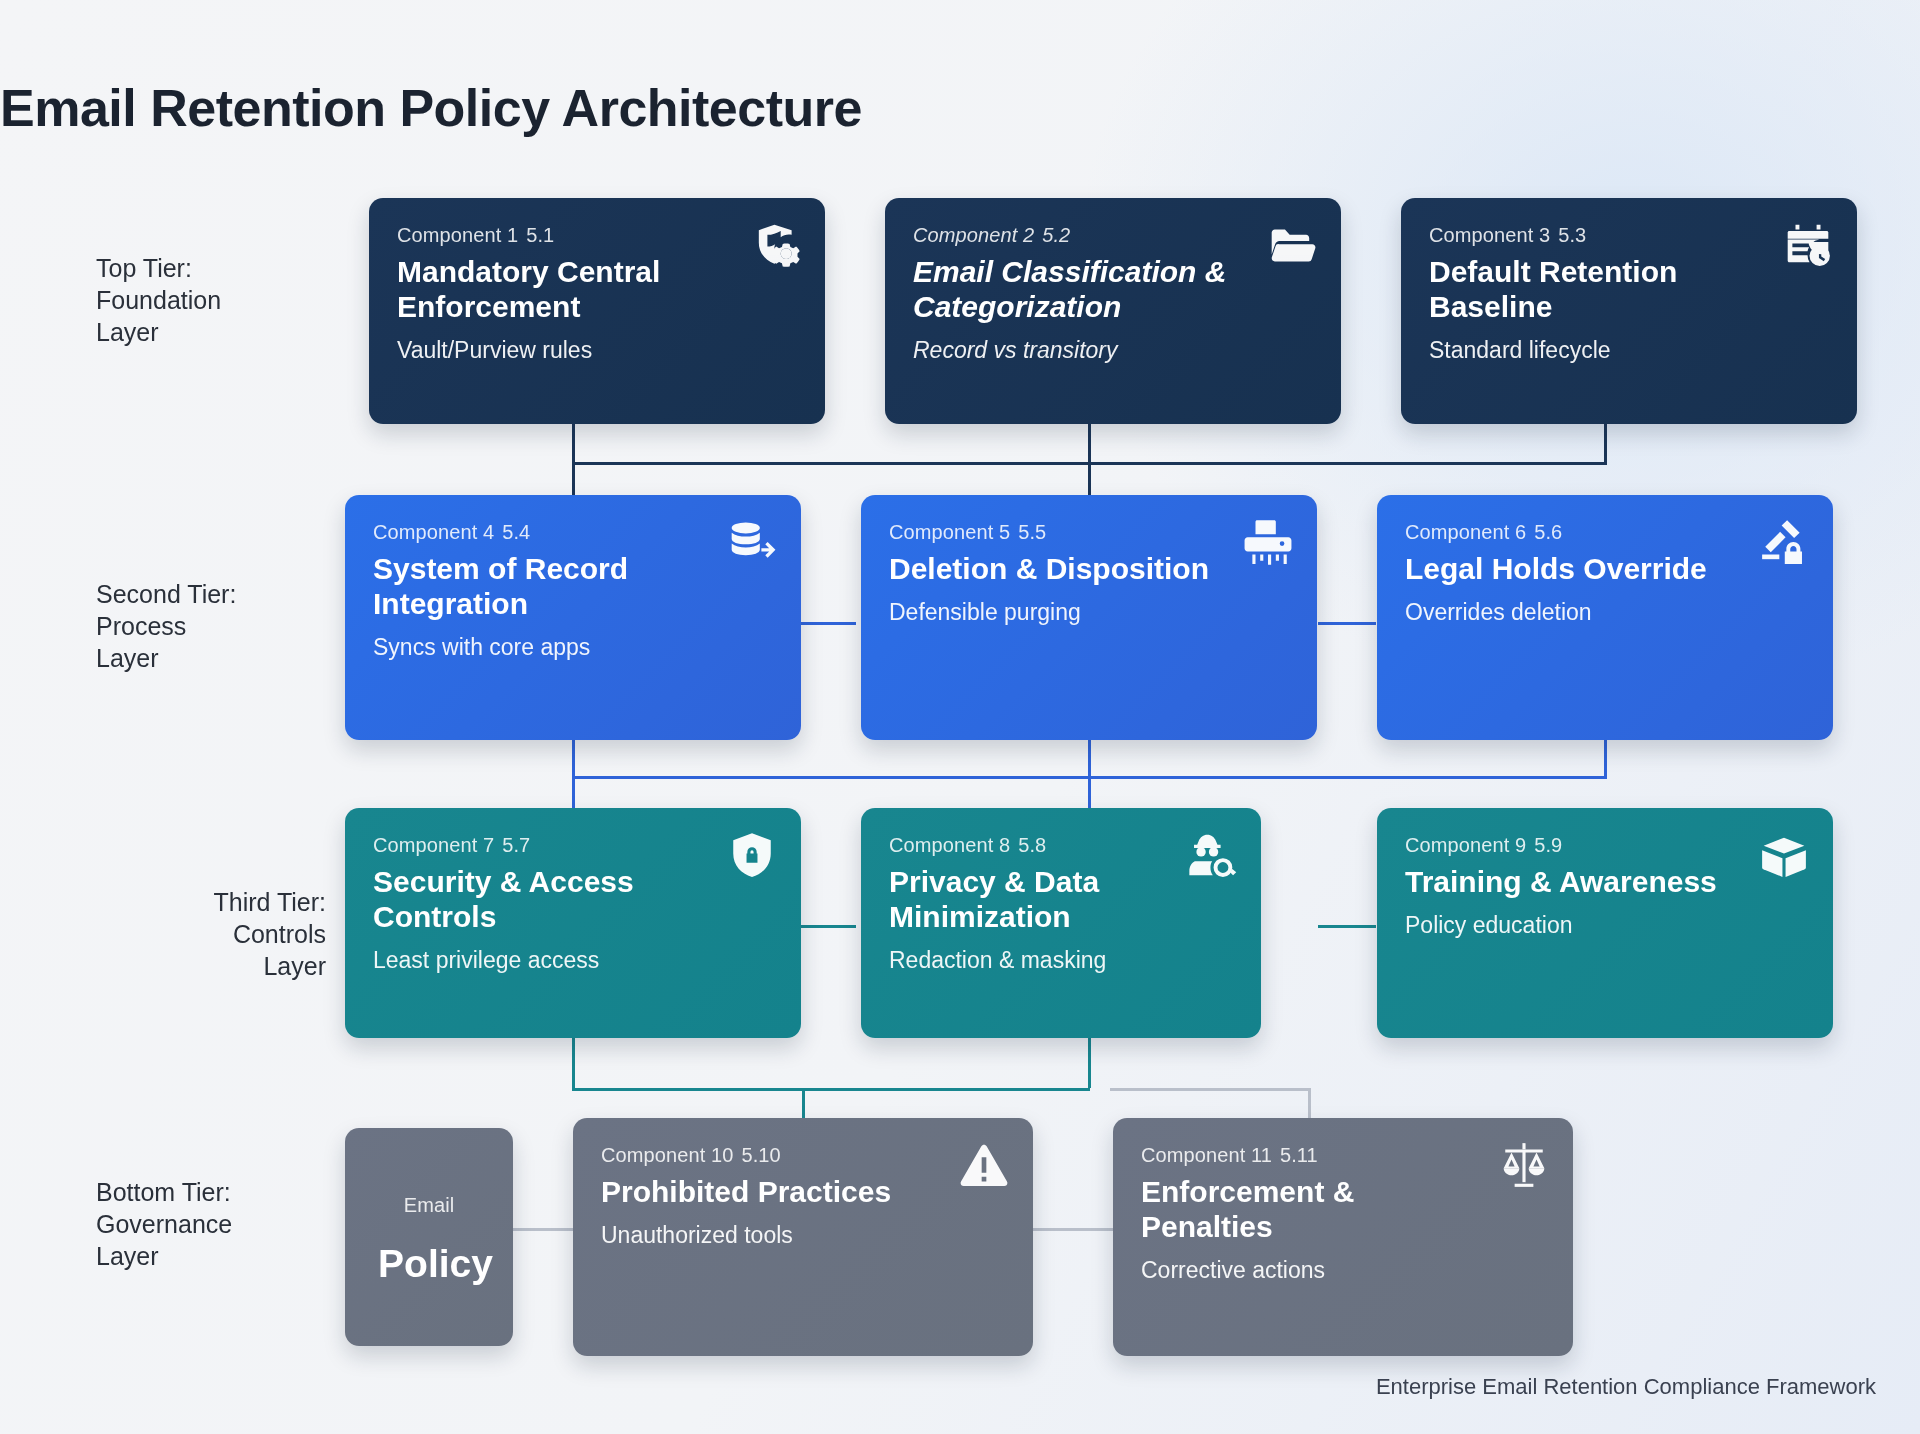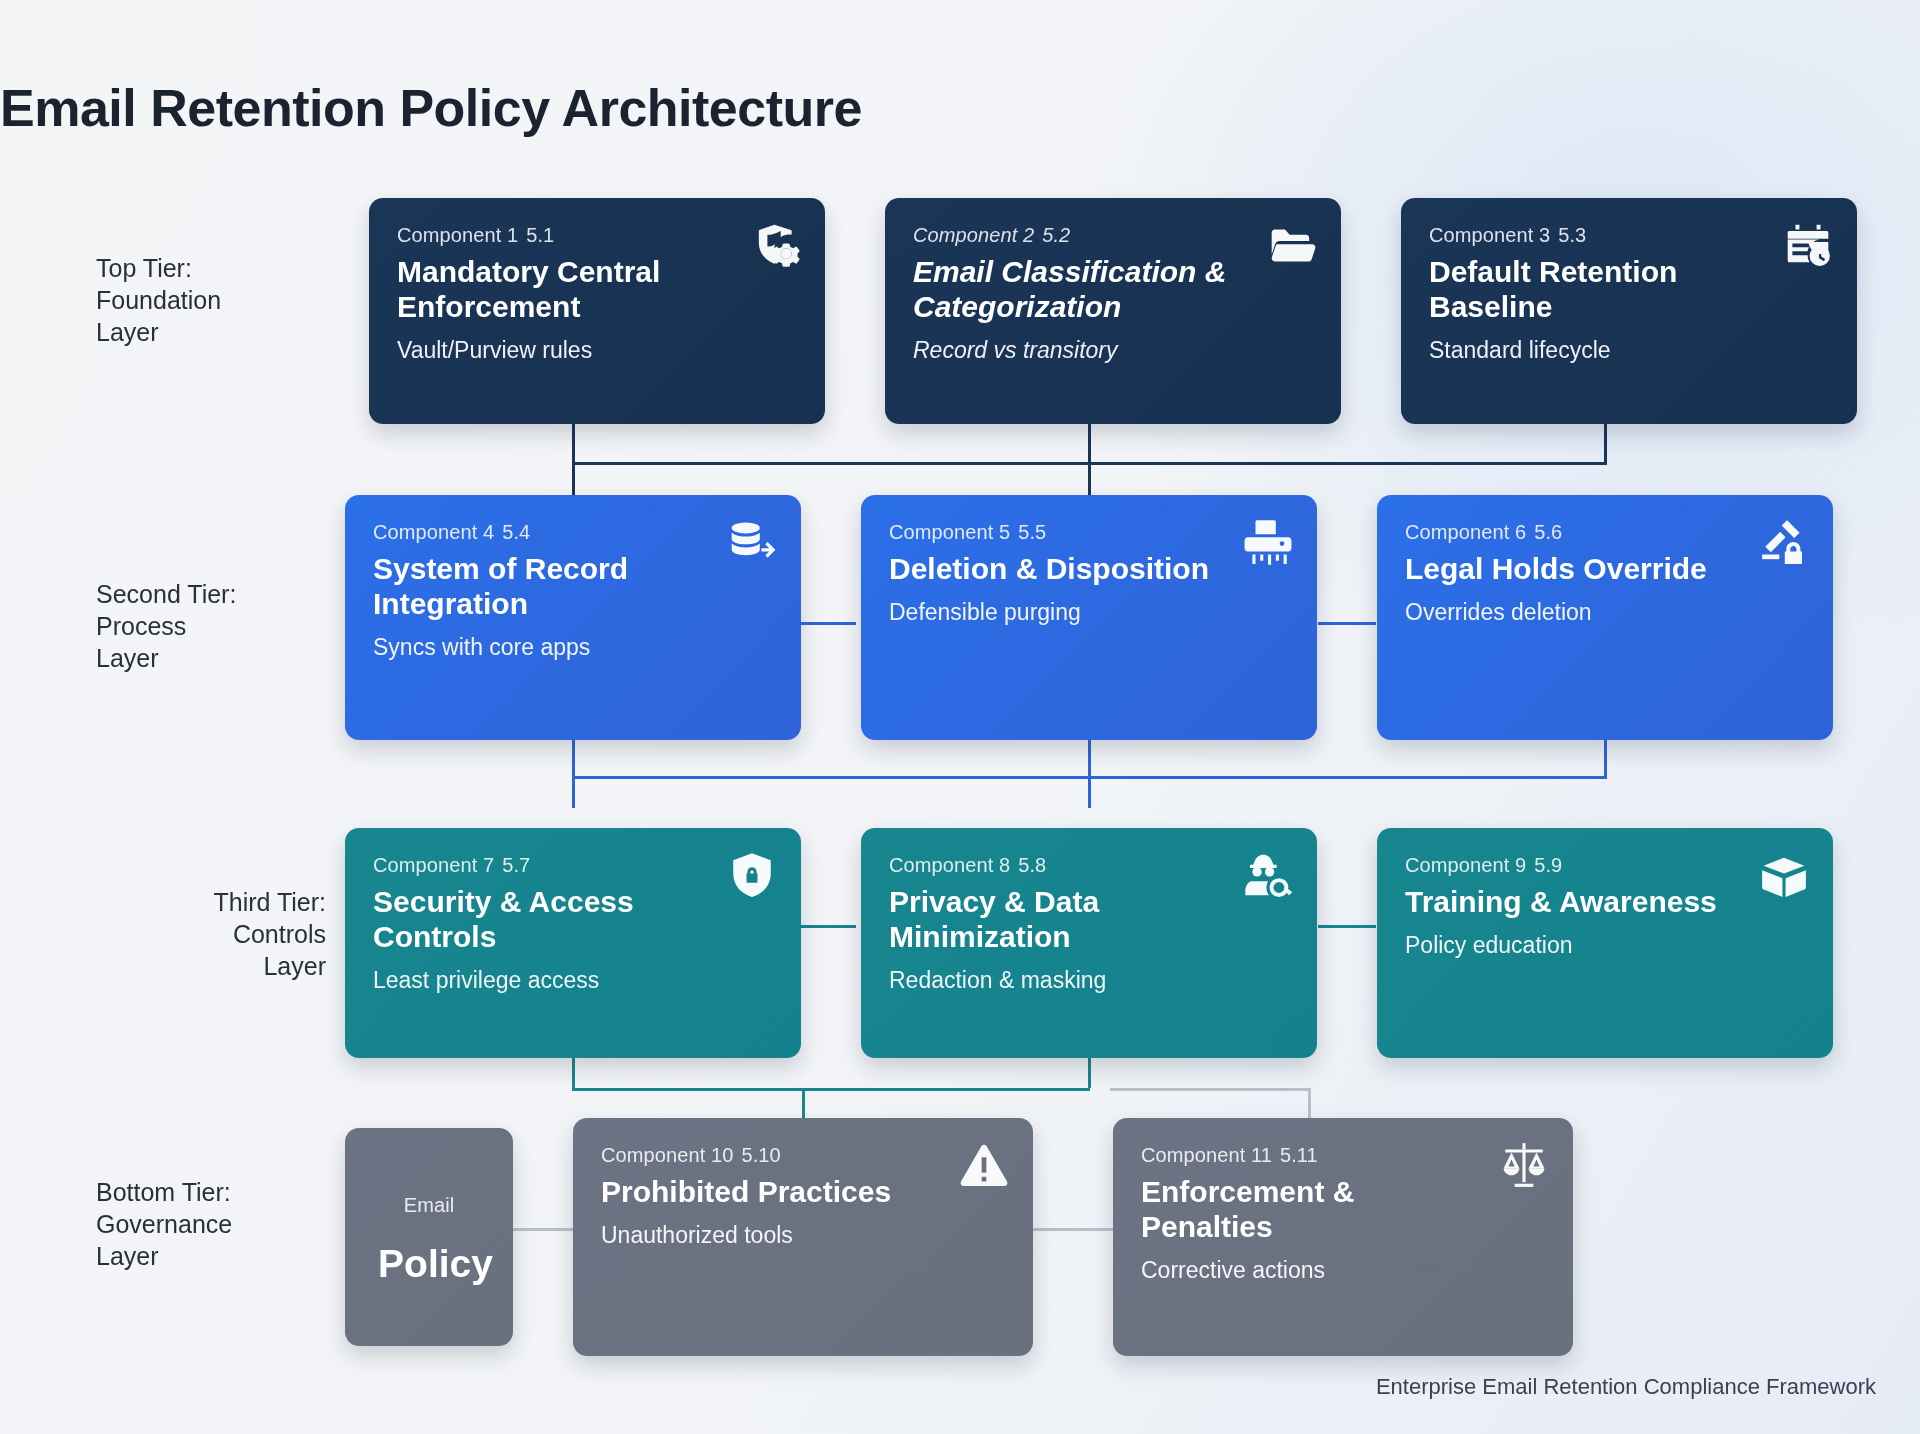--- a/index.html
+++ b/index.html
@@ -70,21 +70,21 @@
   .card .ic {
     position: absolute;
     top: 22px; right: 24px;
     width: 50px; height: 50px;
     opacity: 0.96;
   }
   .card .ic svg { width: 100%; height: 100%; display: block; fill: #ffffff; }
 
   .tier1 { background: linear-gradient(135deg, #1b3557 0%, #173150 100%); margin-left: 24px; }
   .tier2 { background: linear-gradient(135deg, #2b6fe8 0%, #2f63d8 100%); }
-  .tier3 { background: linear-gradient(135deg, #18868f 0%, #14828c 100%); margin-top: 20px; }
+  .tier3 { background: linear-gradient(135deg, #18868f 0%, #14828c 100%); }
   .tier4 { background: linear-gradient(135deg, #6b7384 0%, #69717f 100%); }
 
   .connector {
     position: absolute;
     background: transparent;
   }
   .ln { position: absolute; }
   .ln.h { height: 3px; }
   .ln.v { width: 3px; }
   .c-dark  { background: #1b3557; }
@@ -257,21 +257,21 @@
     </div>
     <div class="ctitle">Security &amp; Access Controls</div>
     <div class="sub">Least privilege access</div>
     <span class="ic">
       <svg viewBox="0 0 64 64">
           <path d="M32 4L8 13v17c0 15 10 26 24 30 14-4 24-15 24-30V13L32 4zm0 18a6 6 0 016 6v2h1v12H25V30h1v-2a6 6 0 016-6zm0 4a2 2 0 00-2 2v2h4v-2a2 2 0 00-2-2z"></path>
         </svg>
     </span>
   </div>
 
-  <div class="card tier3" style="left:861px; top:808px; width:456px; height:230px;">
+  <div class="card tier3" style="left:861px; top:808px; width:400px; height:230px;">
     <div class="eyebrow">
       <span>Component 8</span><span class="num">5.8</span>
     </div>
     <div class="ctitle">Privacy &amp; Data Minimization</div>
     <div class="sub">Redaction &amp; masking</div>
     <span class="ic">
       <svg viewBox="0 0 64 64">
           <path d="M26 6c-5 0-9 3-11 8l-2 5h-4v4h34v-4h-4l-2-5c-2-5-6-8-11-8z"></path>
           <circle cx="18" cy="28" r="6"></circle>
           <circle cx="34" cy="28" r="6"></circle>

